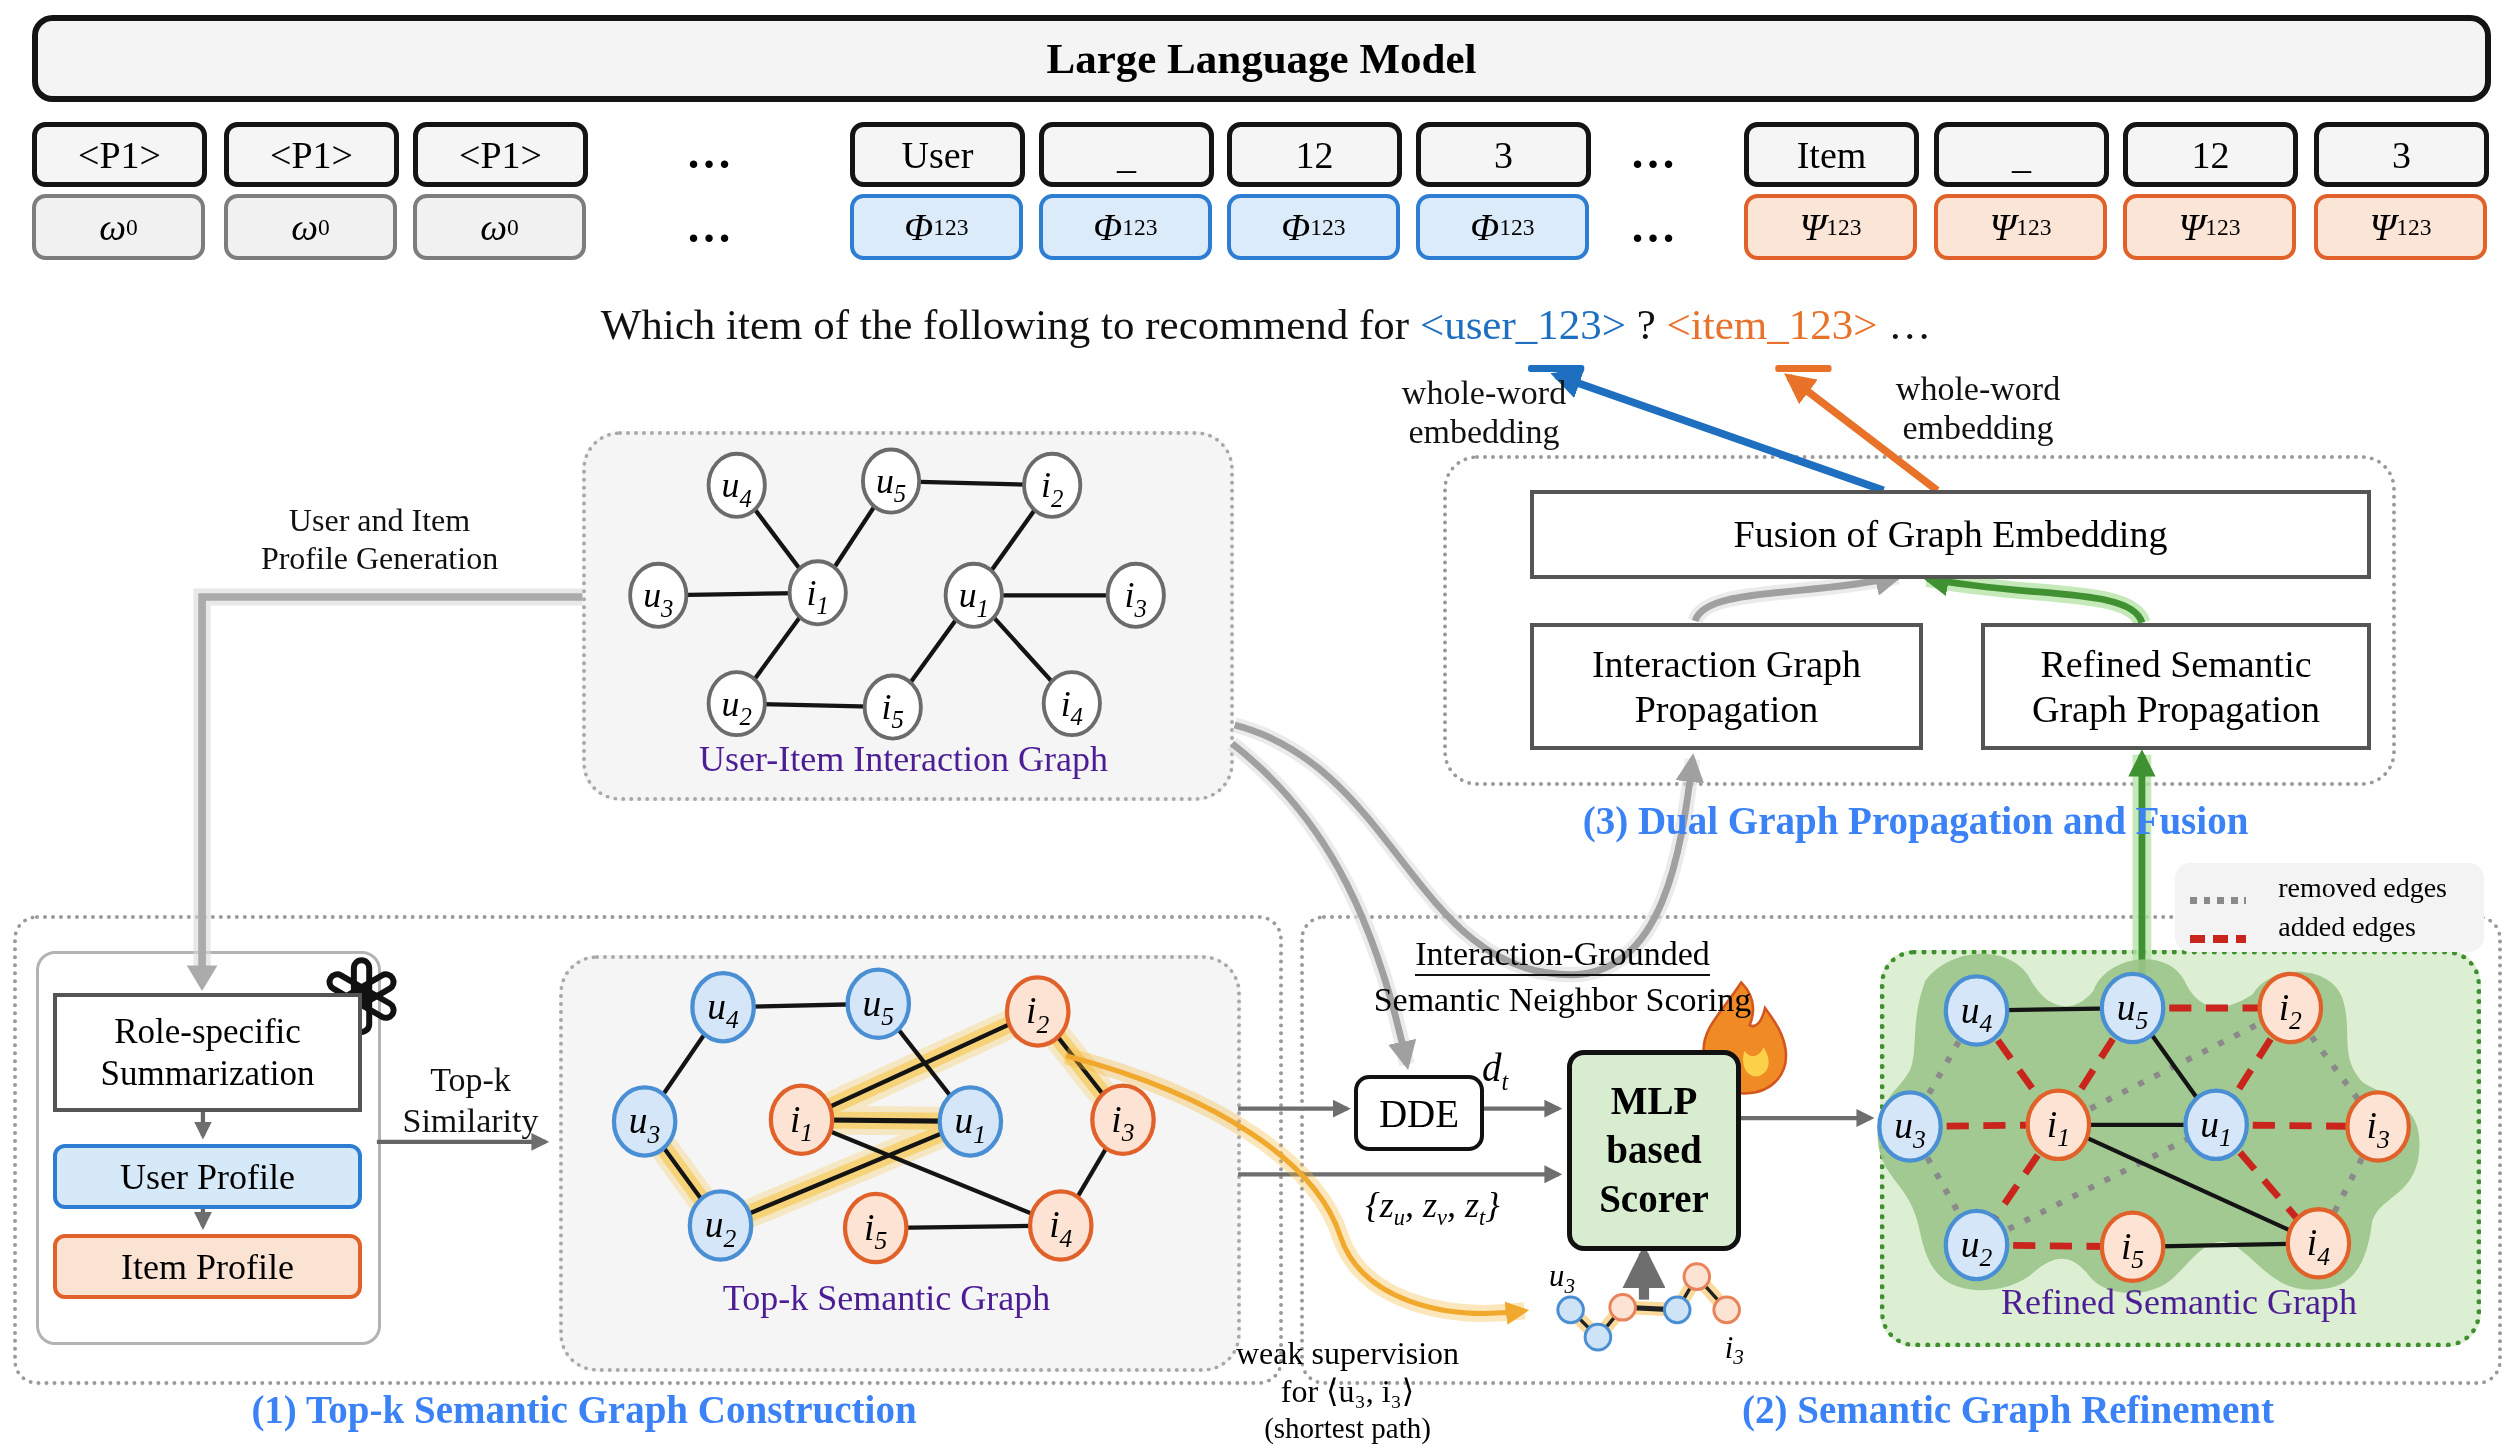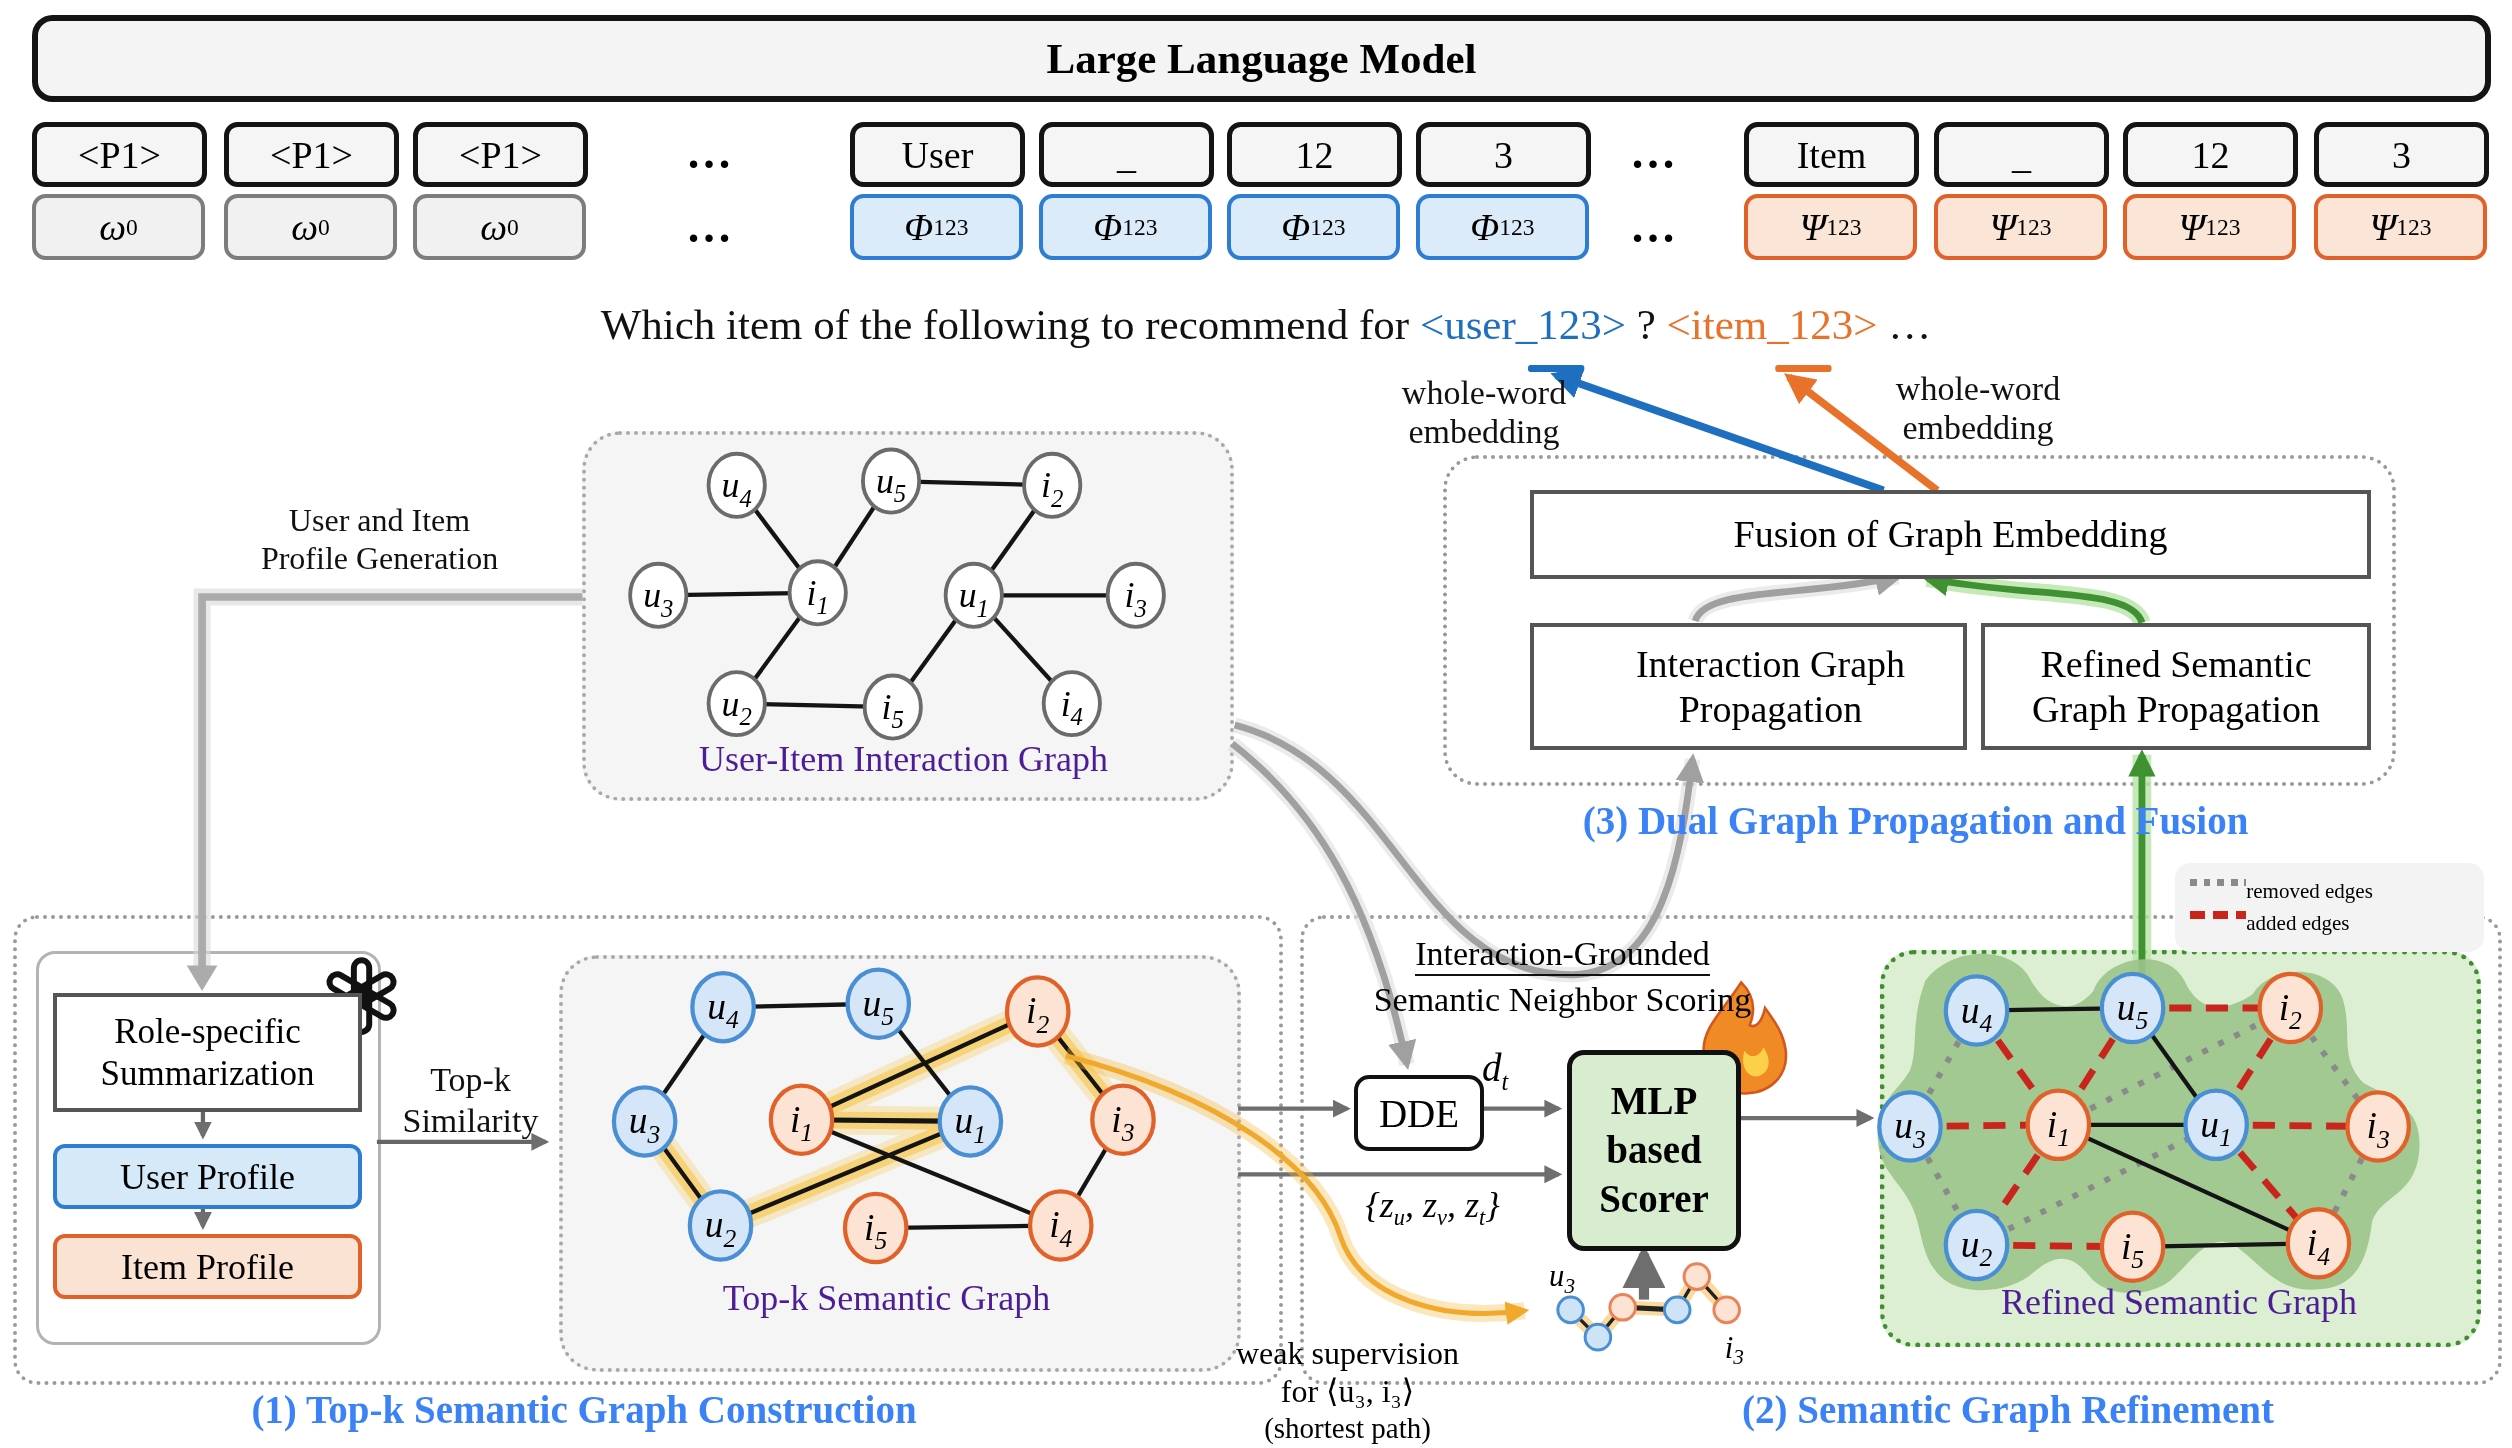--- a/index.html
+++ b/index.html
@@ -64,21 +64,21 @@
   .dtlab{left:1482px;top:1045px;font-size:39px;font-style:italic;}
   .dtlab sub,.zset sub{font-size:62%;}
   .zset{left:1313px;top:1184px;width:239px;text-align:center;font-size:36px;font-style:italic;}
 
   .weaksup{left:1181px;top:1335px;width:333px;text-align:center;font-size:32px;line-height:1.18;}
   .weaksup .l3{font-size:29px;}
 
   
   .legend{left:2175px;top:863px;width:309px;height:89px;background:#f3f3f3;border-radius:15.3px;
           display:flex;flex-direction:column;justify-content:center;gap:6.8px;padding-left:15.3px;box-sizing:border-box;}
-  .legrow{display:flex;align-items:flex-start;gap:0;font-size:21px;}
+  .legrow{display:flex;align-items:flex-end;gap:32px;font-size:28px;}
   .leg-dot{width:56px;height:6.8px;background:repeating-linear-gradient(90deg,#8a8a8a 0 6.8px,transparent 6.8px 13.6px);}
   .leg-dash{width:56px;height:7.7px;background:repeating-linear-gradient(90deg,#c9251c 0 15.3px,transparent 15.3px 23px);}
 </style>
 </head>
 <body>
 
 <div class="stage">
 
   <div class="abs layer0 gpanel" style="left:582px;top:431px;width:644px;height:362px;"></div>
   <div class="abs layer0 dotpanel" style="left:1443px;top:455px;width:945px;height:323px;border-radius:34px;"></div>
@@ -516,21 +516,21 @@
   <div class="cap layer2" style="left:1885px;top:1281px;width:588px;">Refined Semantic Graph</div>
 
   <div class="abs layer2 smalllab" style="left:196px;top:501px;width:367px;font-size:32px;line-height:1.2;">
     <div>User and Item</div>
       <div>Profile Generation</div>
   </div>
 
   <div class="wbox layer2" style="left:1502px;top:490px;width:833px;height:81px;">
     <div>Fusion of Graph Embedding</div>
   </div>
-  <div class="wbox layer2" style="left:1502px;top:623px;width:385px;height:119px;padding-left:44px;">
+  <div class="wbox layer2" style="left:1502px;top:623px;width:385px;height:119px;">
     <div>Interaction Graph</div>
       <div>Propagation</div>
   </div>
   <div class="wbox layer2" style="left:1953px;top:623px;width:382px;height:119px;">
     <div>Refined Semantic</div>
       <div>Graph Propagation</div>
   </div>
   <div class="seccap layer2" style="left:1485px;top:798px;width:861px;">(3) Dual Graph Propagation and Fusion</div>
 
   <div class="abs layer2 legend">

